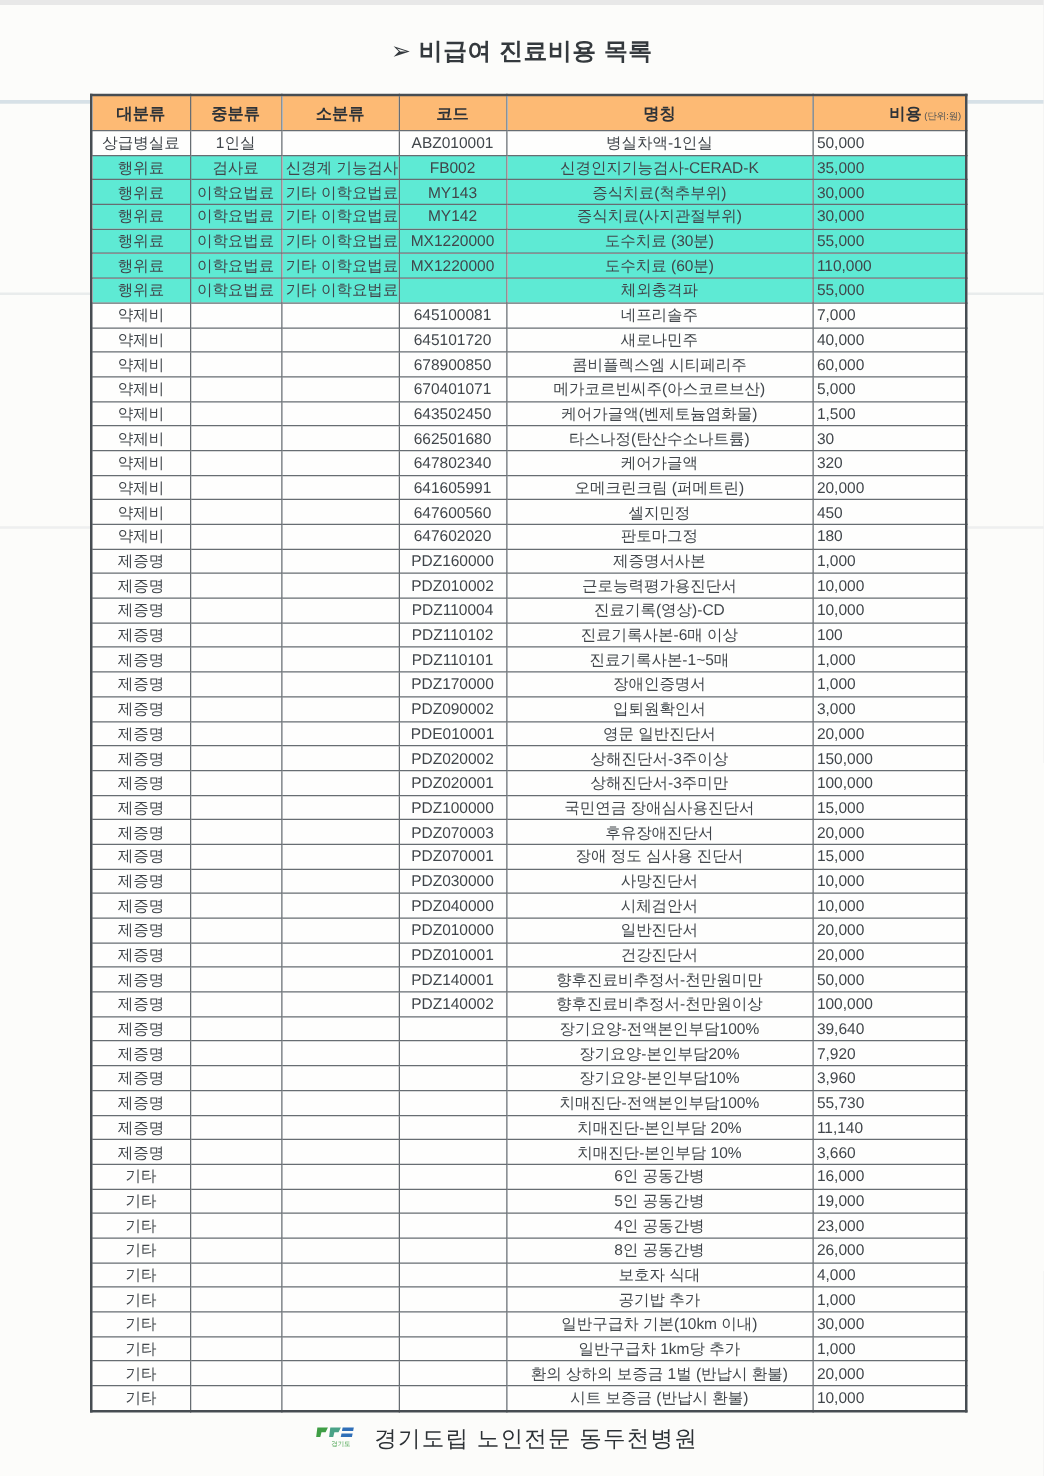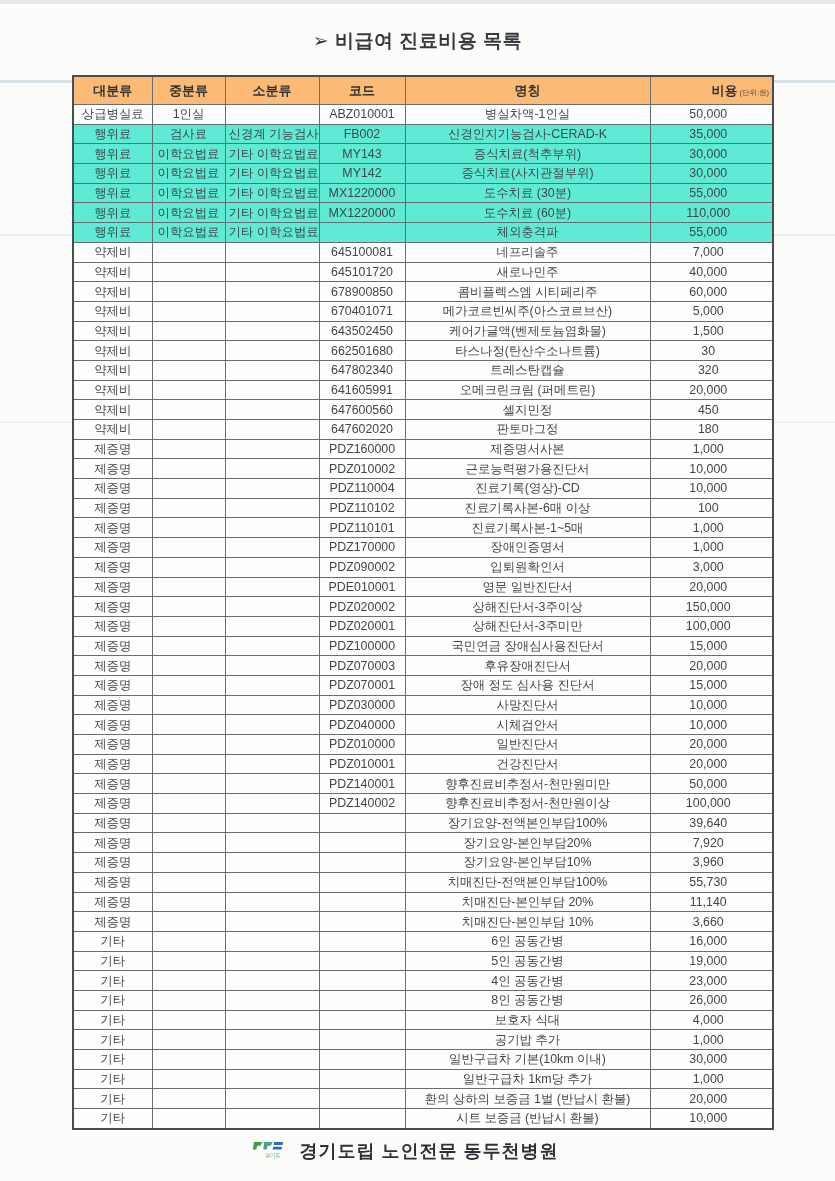--- a/index.html
+++ b/index.html
@@ -49,31 +49,31 @@
   table.fee th.price-h .unit {
     font-size:7.5px; font-weight:400; color:#4a5055; margin-left:2px;
   }
   table.fee td {
     height:18.7px;
     font-size:12.4px; color:#41464b;
     text-align:center; padding:0 3px;
     background:#fefefd;
     line-height:18px;
   }
-  table.fee td.c5 { text-align:center; padding-right:9px; }
+  table.fee td.c5 { text-align:left; padding-right:9px; }
   table.fee tr.shaded td { background:#5eead4; }
 
   .footer {
     position:relative; z-index:1;
     margin-top:9px;
     display:flex; justify-content:center; align-items:center; gap:15px;
     transform:translateX(-12px);
   }
   .hospital-name {
-    font-size:18px; font-weight:700; color:#2c3135; letter-spacing:1px;text-align:right;
+    font-size:18px; font-weight:400; color:#2c3135; letter-spacing:1px;text-align:right;
   }
   .logo { display:block; }
 </style>
 </head>
 <body>
 
 <div class="page">
 
   <div class="scan-line l1"></div>
   <div class="scan-line l2"></div>
@@ -205,21 +205,21 @@
           <td class="c2"></td>
           <td class="c3">662501680</td>
           <td class="c4">타스나정(탄산수소나트륨)</td>
           <td class="c5">30</td>
         </tr>
         <tr>
           <td class="c0">약제비</td>
           <td class="c1"></td>
           <td class="c2"></td>
           <td class="c3">647802340</td>
-          <td class="c4">트레스탄캡슐</td>
+          <td class="c4">케어가글액</td>
           <td class="c5">320</td>
         </tr>
         <tr>
           <td class="c0">약제비</td>
           <td class="c1"></td>
           <td class="c2"></td>
           <td class="c3">641605991</td>
           <td class="c4">오메크린크림 (퍼메트린)</td>
           <td class="c5">20,000</td>
         </tr>

